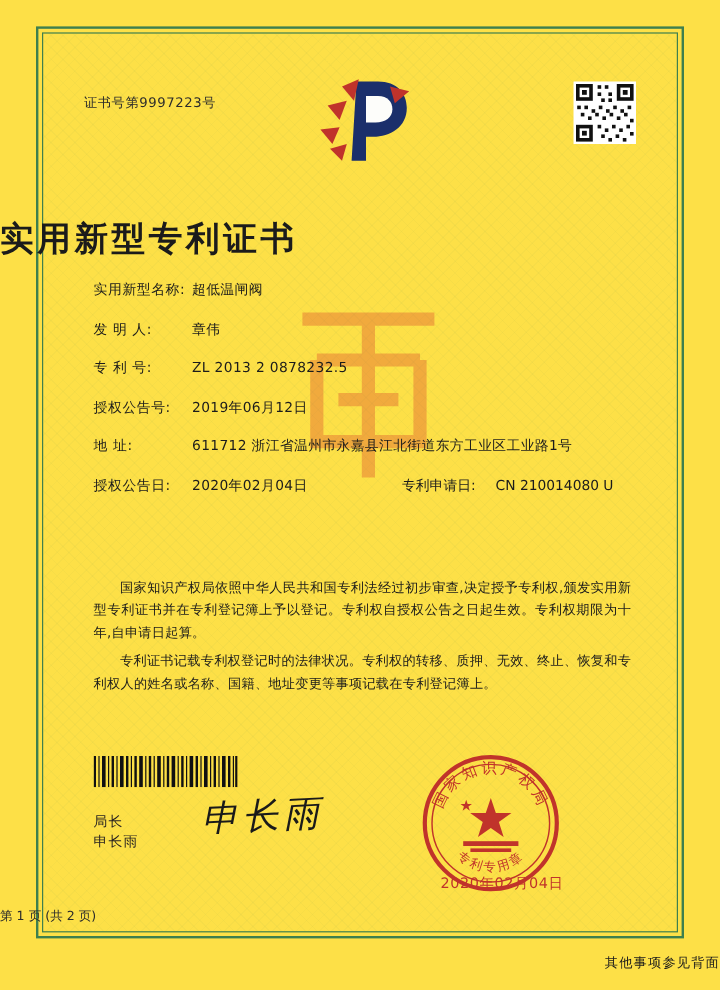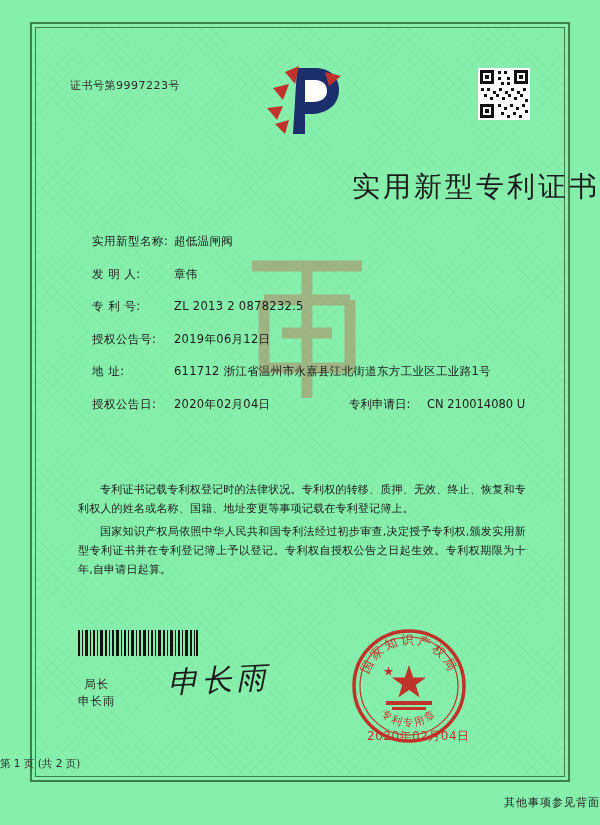--- a/index.html
+++ b/index.html
@@ -13,21 +13,21 @@
     font-family: "DejaVu Sans", "Liberation Sans", sans-serif;
     color: #231f20;
     position: relative;
     overflow: hidden;
   }
   .page {
     position: absolute;
     left: 0; top: 0;
     width: 600px;
     height: 825px;
-    background: #86efac;
+    background: #fde047;
   }
   
   .frame-outer {
     position: absolute;
     left: 30px; top: 22px;
     width: 540px;
     height: 760px;
     border: 2px solid #3e7f4e;
     box-sizing: border-box;
   }
@@ -71,44 +71,43 @@
   .qr {
     position: absolute;
     right: 70px; top: 68px;
     width: 52px; height: 52px;
     background: #ffffff;
   }
 
   
   .title {
     position: absolute;
-    left: 0; top: 168px;
+    left: 0; top: 180px;
     width: 600px;
-    text-align: right;
+    text-align: left;
     font-family: "DejaVu Serif", "Liberation Serif", serif;
     font-size: 28px;
-    font-weight: normal;
+    font-weight: bold;
     letter-spacing: 3px;
     color: #1b1b1b;
   }
 
   
   .fields {
     position: absolute;
     left: 78px; top: 233px;
     width: 450px;
     font-size: 11.5px;
     line-height: 17px;
     color: #1b1b1b;
   }
   .field-row {
     display: flex;
     align-items: flex-end;
     margin-bottom: 15.5px;
-    margin-left: 14px;
   }
   .field-label {
     width: 82px;
     flex: 0 0 82px;
     white-space: nowrap;
     letter-spacing: 0.5px;
   }
   .field-value {
     flex: 1 1 auto;
     letter-spacing: 0.3px;
@@ -148,21 +147,20 @@
     width: 120px; height: 26px;
   }
 
   
   .director {
     position: absolute;
     left: 78px; top: 676px;
     font-size: 11.5px;
     line-height: 17px;
     letter-spacing: 1px;
-    text-align: center;
   }
   .signature {
     position: absolute;
     left: 168px; top: 660px;
     font-family: "DejaVu Serif", "Liberation Serif", serif;
     font-size: 30px;
     color: #1a1a1a;
     font-style: italic;
     letter-spacing: 4px;
     transform: rotate(-3deg);
@@ -333,22 +331,22 @@
     </div>
     <div class="field-row two-col">
       <div class="field-label">授权公告日:</div>
       <div class="field-value">2020年02月04日</div>
       <div class="field-label2">专利申请日:</div>
       <div class="field-value2">CN 210014080 U</div>
     </div>
   </div>
 
   <div class="body-text">
+    <p>国家知识产权局依照中华人民共和国专利法经过初步审查,决定授予专利权,颁发实用新型专利证书并在专利登记簿上予以登记。专利权自授权公告之日起生效。专利权期限为十年,自申请日起算。</p>
     <p>专利证书记载专利权登记时的法律状况。专利权的转移、质押、无效、终止、恢复和专利权人的姓名或名称、国籍、地址变更等事项记载在专利登记簿上。</p>
-    <p>国家知识产权局依照中华人民共和国专利法经过初步审查,决定授予专利权,颁发实用新型专利证书并在专利登记簿上予以登记。专利权自授权公告之日起生效。专利权期限为十年,自申请日起算。</p>
   </div>
 
   <div class="barcode">
     <svg width="120" height="26" viewBox="0 0 120 26">
       <g fill="#111111">
         <rect x="0" y="0" width="2" height="26"></rect>
           <rect x="4" y="0" width="1" height="26"></rect>
         <rect x="7" y="0" width="3" height="26"></rect>
           <rect x="12" y="0" width="1" height="26"></rect>
         <rect x="15" y="0" width="2" height="26"></rect>

